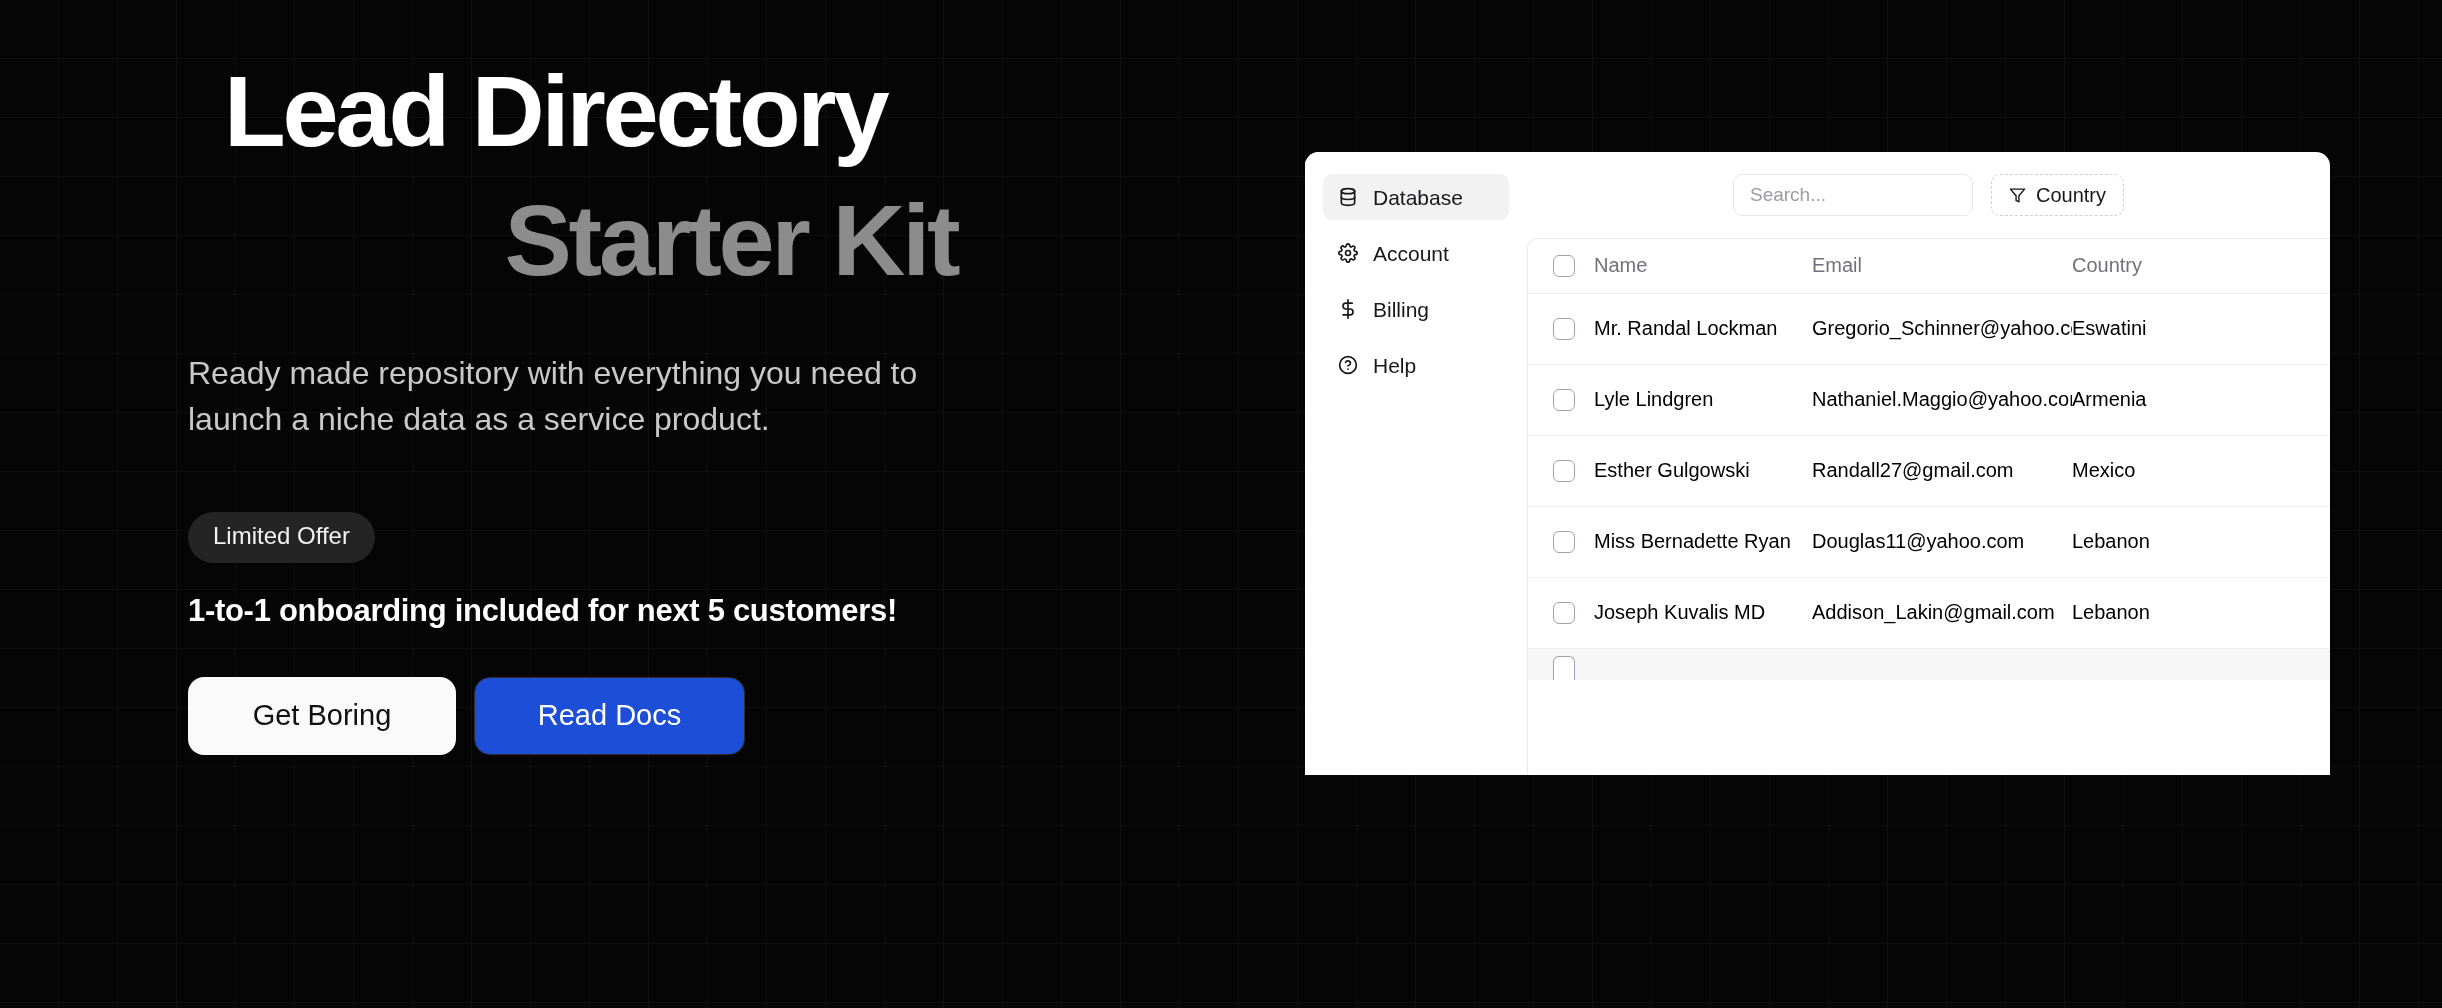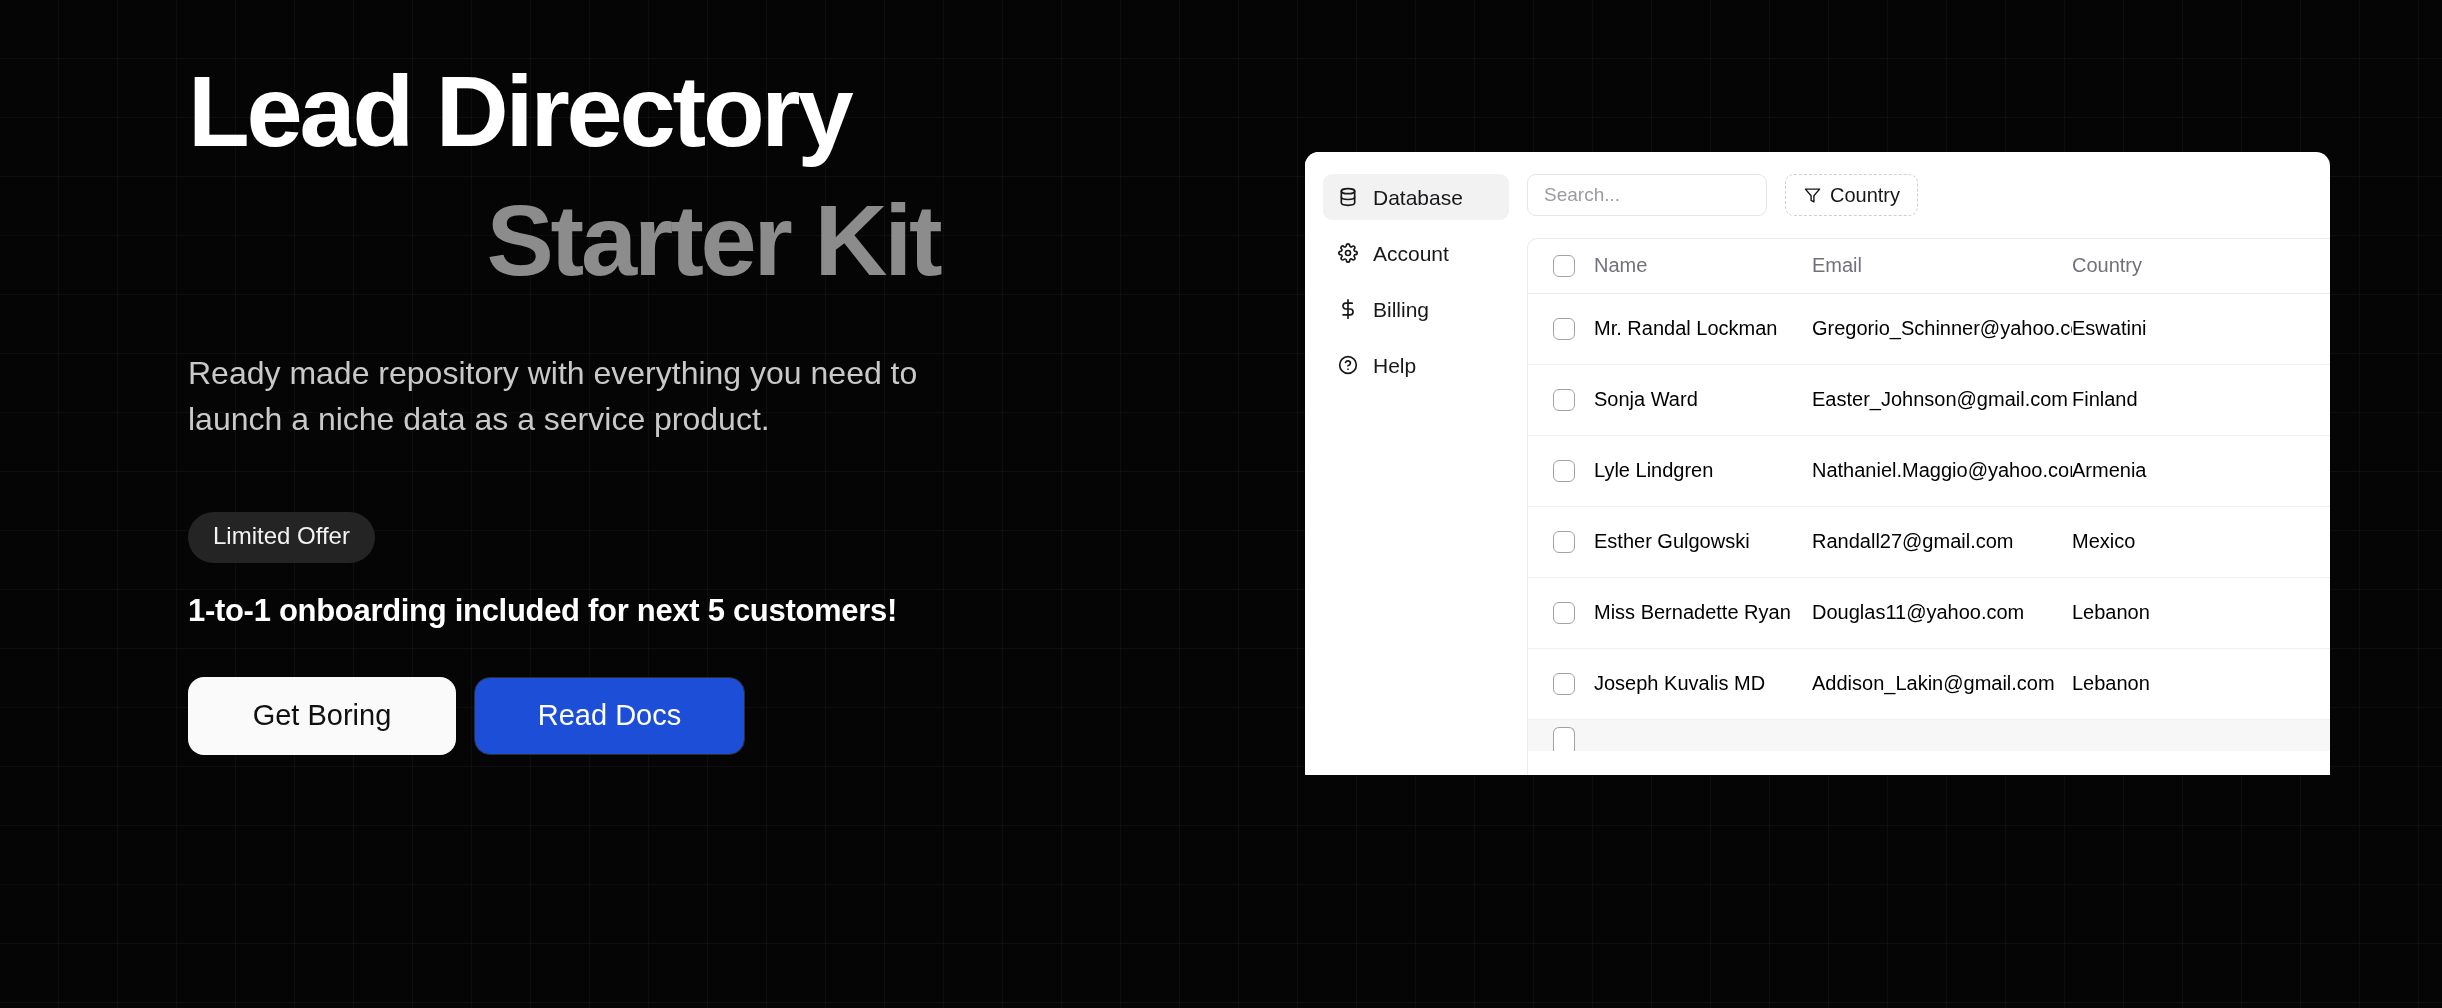--- a/index.html
+++ b/index.html
@@ -30,20 +30,21 @@
   #hero {
     position:absolute;
     left:188px; top:60px;
     width:1050px;
   }
   .headline {
     font-size:101px;
     font-weight:700;
     letter-spacing:-3.2px;
     line-height:1.02;
+    margin-left:36px;
   }
   .headline .l1 { color:#ffffff; display:block; }
   .headline .l2 { color:#8c8c8c; display:block; margin-top:26px;text-align:center; }
 
   .subtitle {
     margin-top:58px;
     font-size:32px;
     line-height:1.44;
     color:#c9c9c9;
     font-weight:400;
@@ -134,20 +135,21 @@
   }
   .nav-ico svg { display:block; }
   .nav-label { line-height:1; }
 
   .app-main {
     flex:1;
     padding:22px 0 0 0;
     min-width:0;
     display:flex;
     flex-direction:column;
+    align-items:center;
   }
   .toolbar {
     display:flex;
     align-items:center;
     gap:18px;
     padding:0 0 0 0;
     margin-bottom:22px;
     padding-left:0;
   }
   .search-box {
@@ -336,28 +338,20 @@
                   <span class="chk"></span>
                 </td>
               <td class="col-name">Mr. Randal Lockman</td>
               <td class="col-email">Gregorio_Schinner@yahoo.com</td>
               <td class="col-country">Eswatini</td>
             </tr>
             <tr>
               <td class="col-check">
                   <span class="chk"></span>
                 </td>
-              <td class="col-name">Sonja Ward</td>
-              <td class="col-email">Easter_Johnson@gmail.com</td>
-              <td class="col-country">Finland</td>
-            </tr>
-            <tr>
-              <td class="col-check">
-                  <span class="chk"></span>
-                </td>
               <td class="col-name">Lyle Lindgren</td>
               <td class="col-email">Nathaniel.Maggio@yahoo.com</td>
               <td class="col-country">Armenia</td>
             </tr>
             <tr>
               <td class="col-check">
                   <span class="chk"></span>
                 </td>
               <td class="col-name">Esther Gulgowski</td>
               <td class="col-email">Randall27@gmail.com</td>

